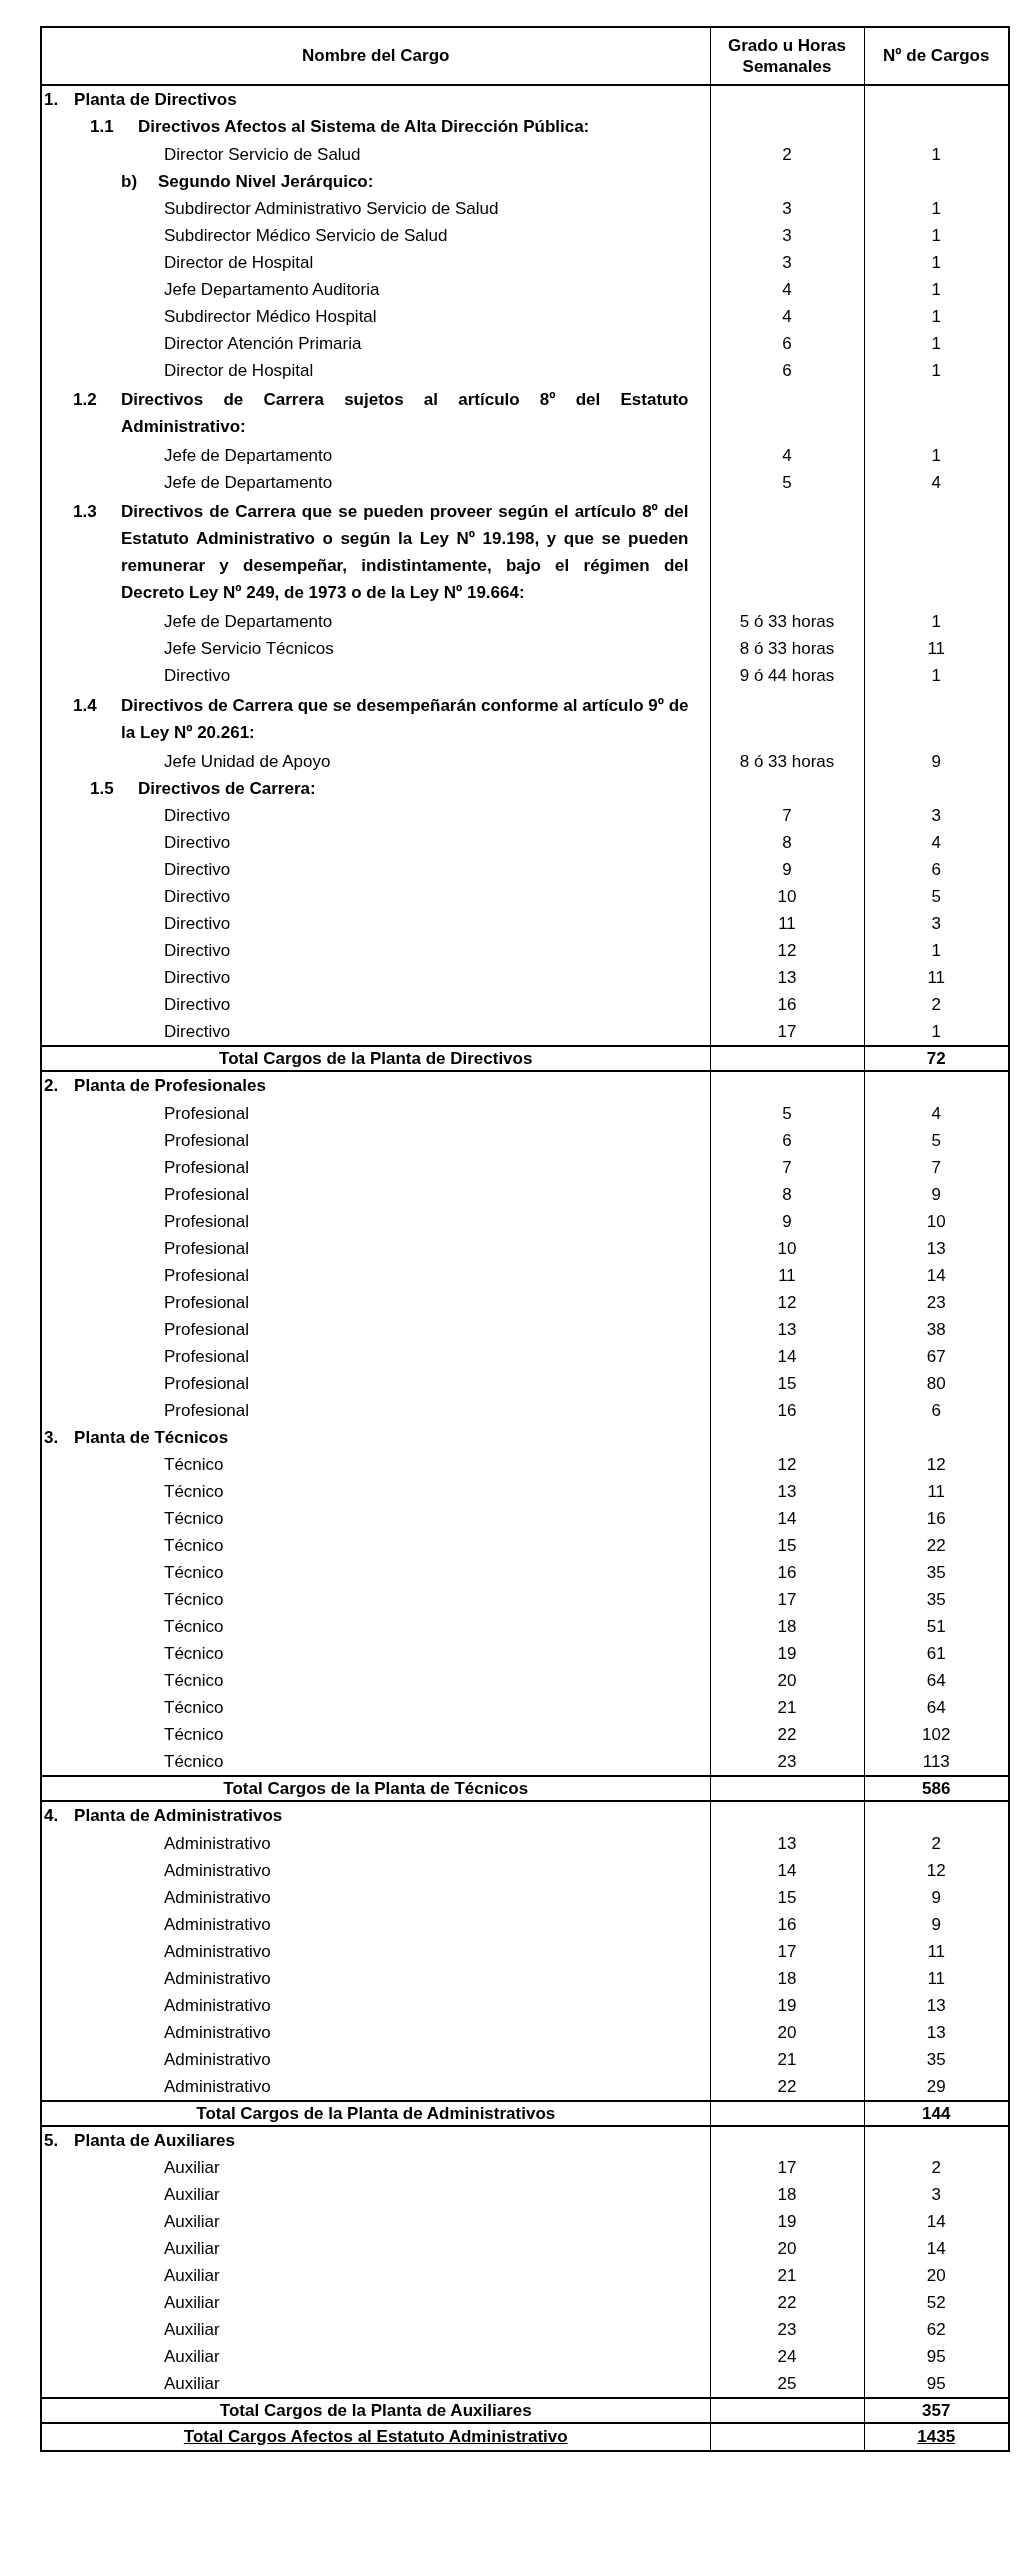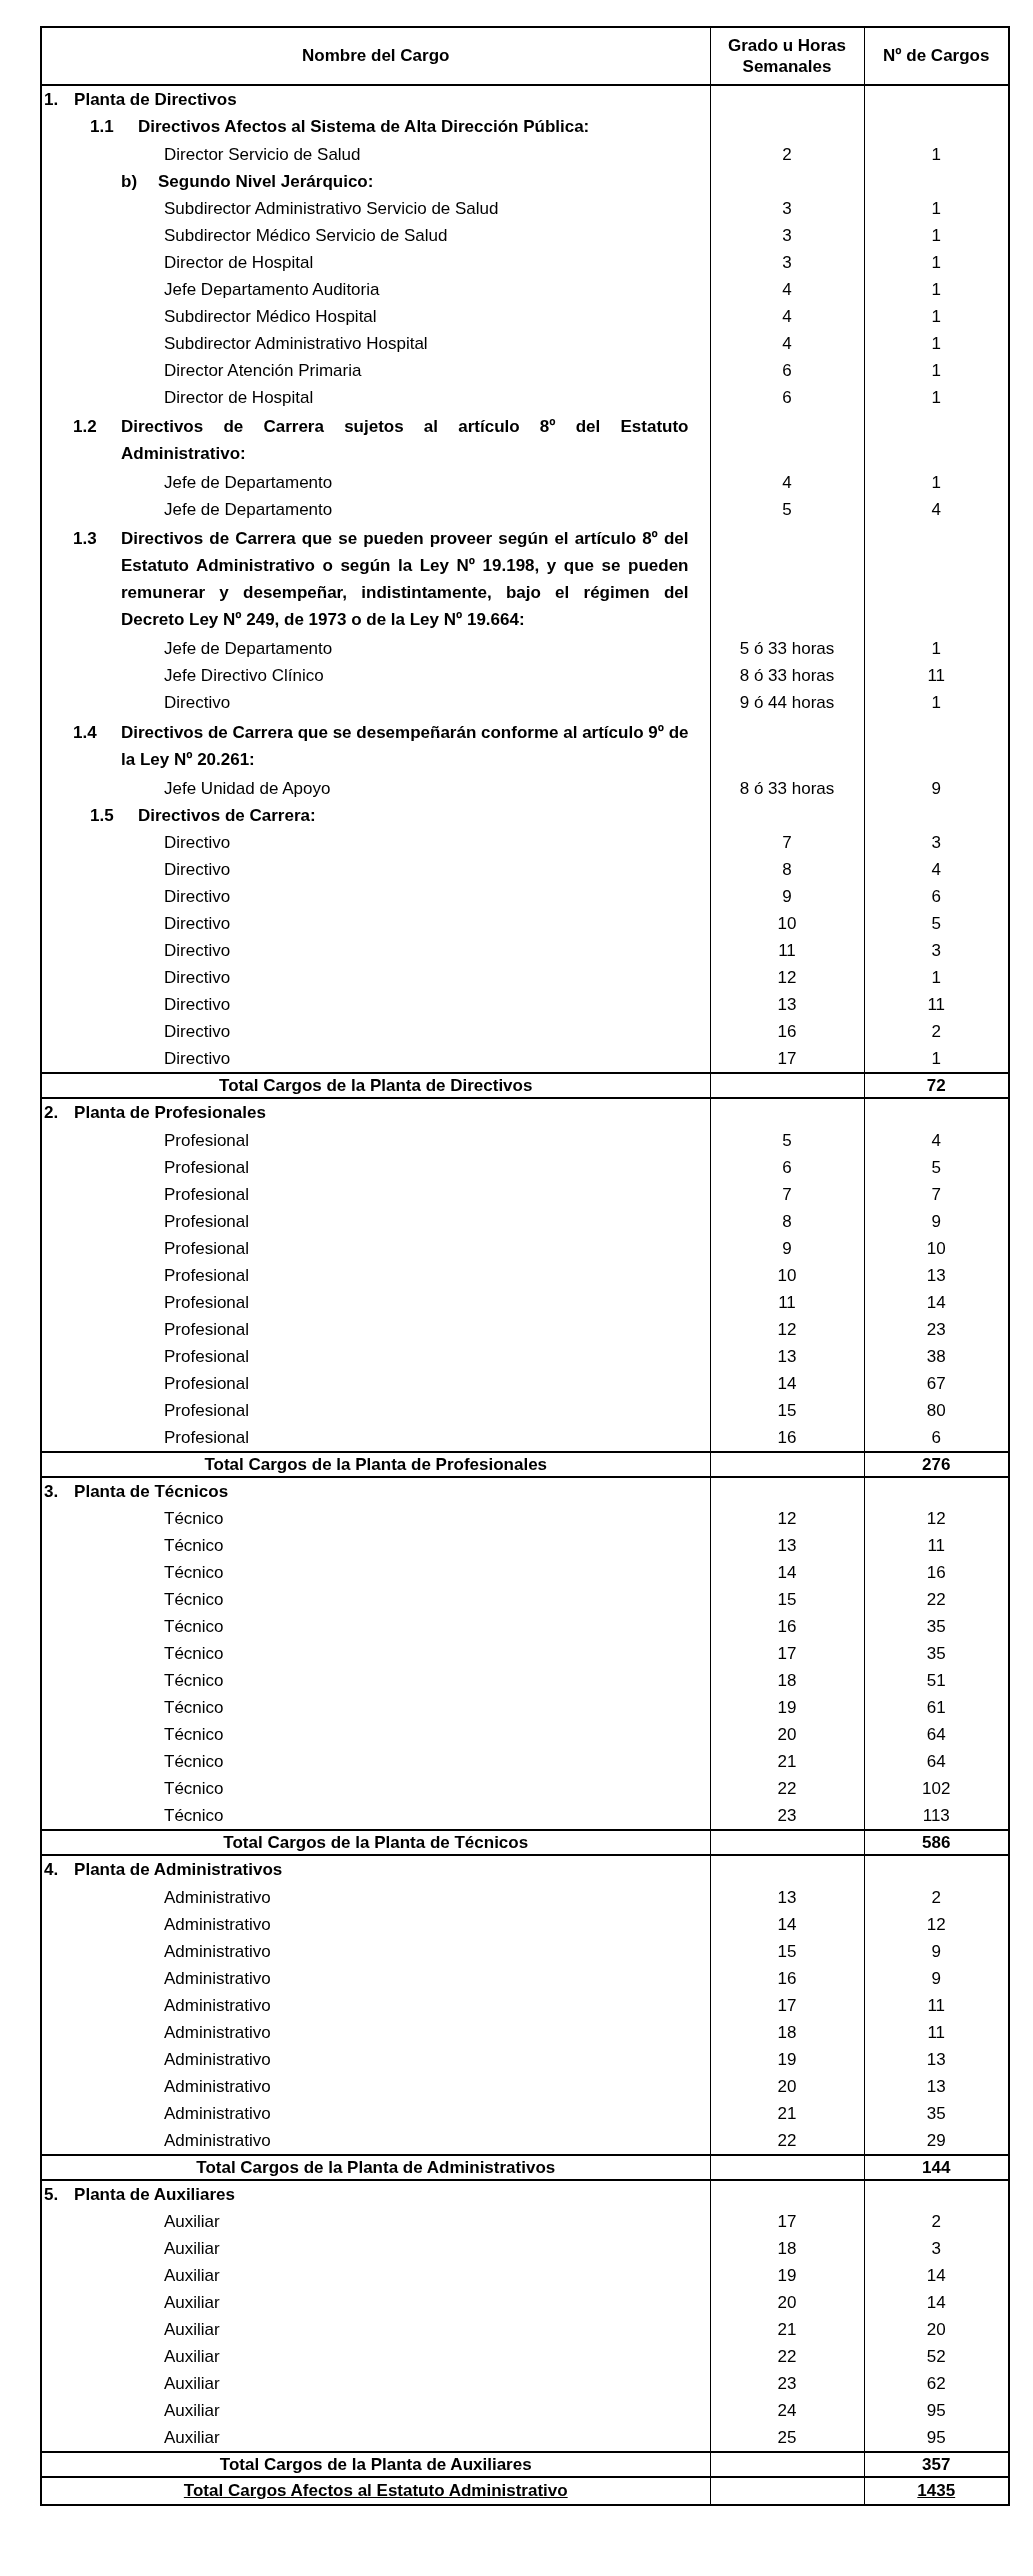--- a/index.html
+++ b/index.html
@@ -168,27 +168,20 @@
         </tr>
         <tr class="row">
           <td class="name-cell">
             <div class="name item">Subdirector Médico Hospital</div>
           </td>
           <td class="grado">4</td>
           <td class="num">1</td>
         </tr>
         <tr class="row">
           <td class="name-cell">
-            <div class="name item">Subdirector Administrativo Hospital</div>
-          </td>
-          <td class="grado">4</td>
-          <td class="num">1</td>
-        </tr>
-        <tr class="row">
-          <td class="name-cell">
             <div class="name item">Director Atención Primaria</div>
           </td>
           <td class="grado">6</td>
           <td class="num">1</td>
         </tr>
         <tr class="row">
           <td class="name-cell">
             <div class="name item">Director de Hospital</div>
           </td>
           <td class="grado">6</td>
@@ -224,21 +217,21 @@
         </tr>
         <tr class="row">
           <td class="name-cell">
             <div class="name item">Jefe de Departamento</div>
           </td>
           <td class="grado">5 ó 33 horas</td>
           <td class="num">1</td>
         </tr>
         <tr class="row">
           <td class="name-cell">
-            <div class="name item">Jefe Directivo Clínico</div>
+            <div class="name item">Jefe Servicio Técnicos</div>
           </td>
           <td class="grado">8 ó 33 horas</td>
           <td class="num">11</td>
         </tr>
         <tr class="row">
           <td class="name-cell">
             <div class="name item">Directivo</div>
           </td>
           <td class="grado">9 ó 44 horas</td>
           <td class="num">1</td>
@@ -415,25 +408,20 @@
           </td>
           <td class="grado">15</td>
           <td class="num">80</td>
         </tr>
         <tr class="row">
           <td class="name-cell">
             <div class="name item">Profesional</div>
           </td>
           <td class="grado">16</td>
           <td class="num">6</td>
-        </tr>
-        <tr class="total">
-          <td class="name-cell">Total Cargos de la Planta de Profesionales</td>
-          <td class="grado"></td>
-          <td class="num">276</td>
         </tr>
         <tr class="row section">
           <td class="name-cell">
             <div class="name lvl1"><span class="num-label">3.</span><span>Planta de Técnicos</span></div>
           </td>
           <td class="grado"></td>
           <td class="num"></td>
         </tr>
         <tr class="row">
           <td class="name-cell">

